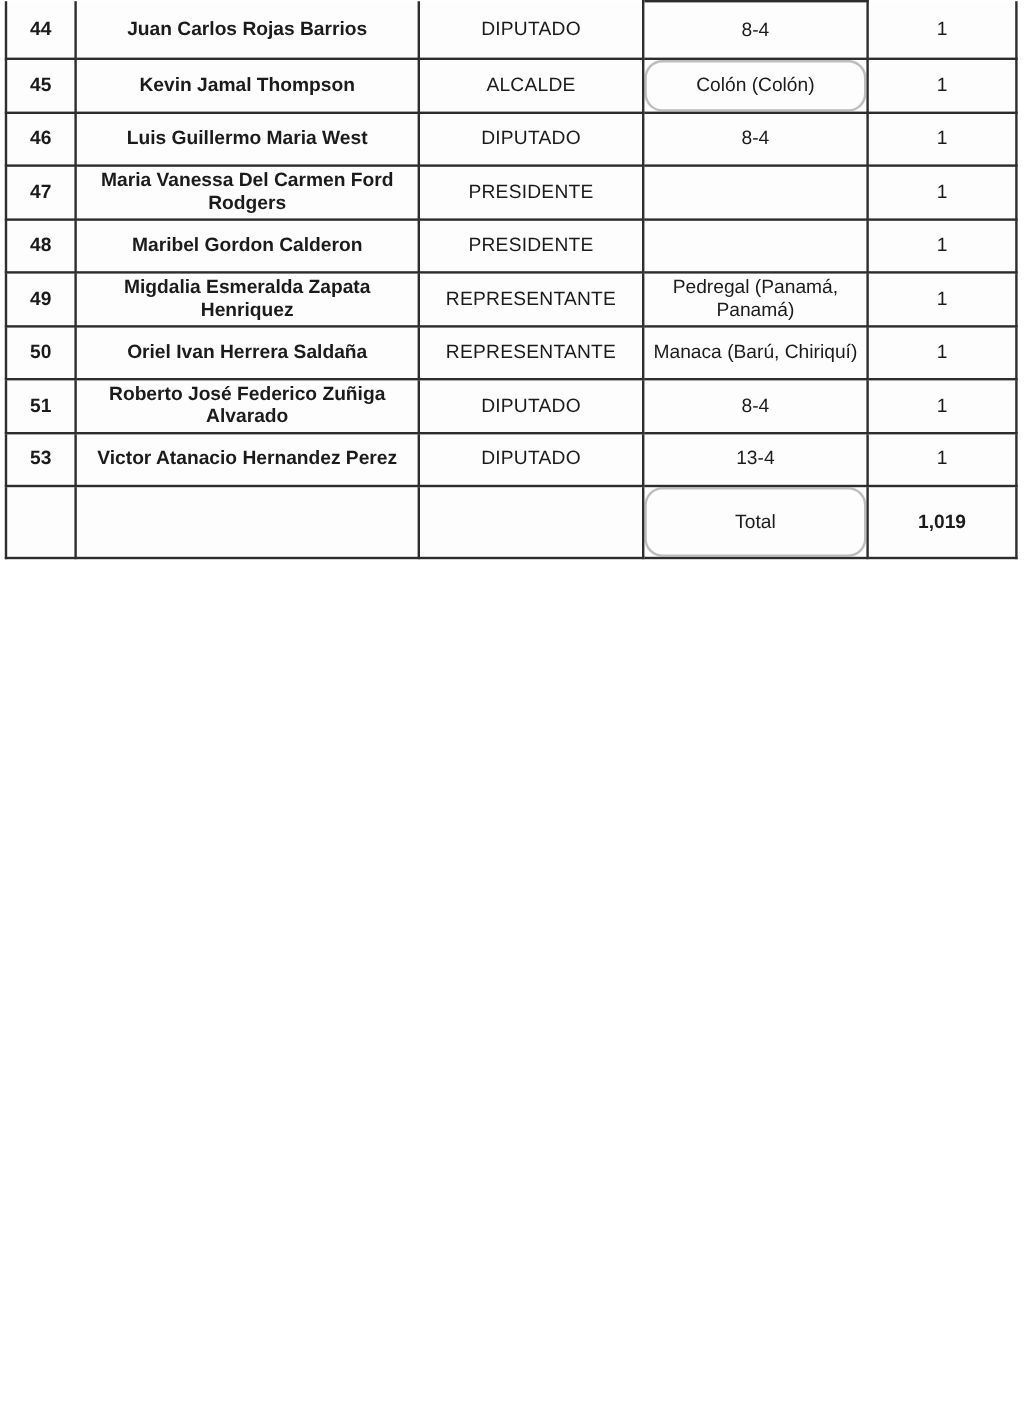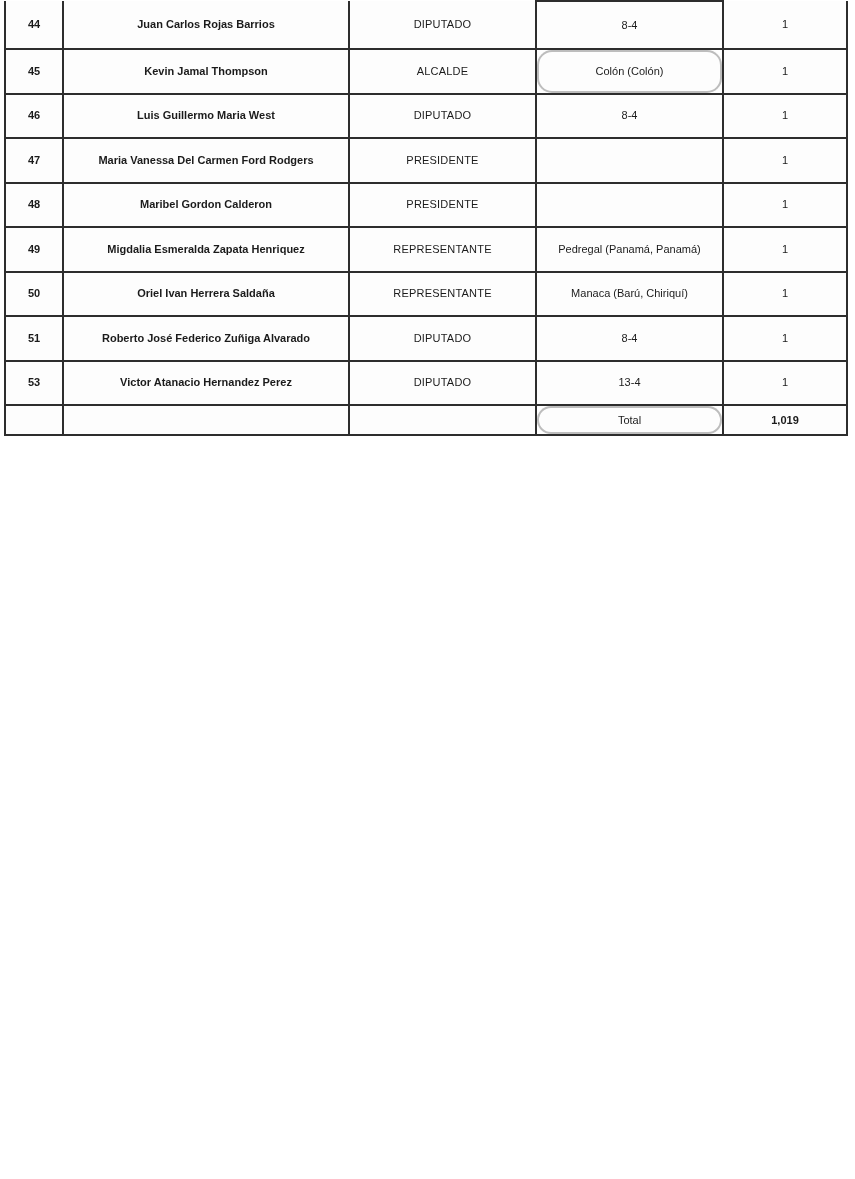--- a/index.html
+++ b/index.html
@@ -29,33 +29,33 @@
     left:4px;top:0;
     width:842px;
     border-collapse:collapse;
     table-layout:fixed;
   }
   table.results td{
     border:2px solid var(--border);
     background:var(--cell-bg);
     text-align:center;
     vertical-align:middle;
-    font-size:11px;
+    font-size:16px;
     line-height:19px;
     color:var(--text);
     padding:2px 4px;
     overflow:hidden;
   }
   
   tr.first-row td{border-top:none;}
   tr.first-row td.col-location{border-top:2px solid var(--border);}
 
   tr.data-row{height:44.5px;}
   tr.first-row{height:48px;}
-  tr.total-row{height:30px;}
+  tr.total-row{height:60px;}
 
   td.col-num{font-weight:bold;}
   td.col-name{padding:2px 20px;font-weight:bold;}
   td.col-position{letter-spacing:.2px;}
   td.col-location{padding:2px 3px;}
 
   
   td.light-box{box-shadow:inset 0 0 0 2px var(--light-border);border-radius:15px;}
 
   tr.total-row td.total-value{font-weight:bold;margin-left:20px;}

